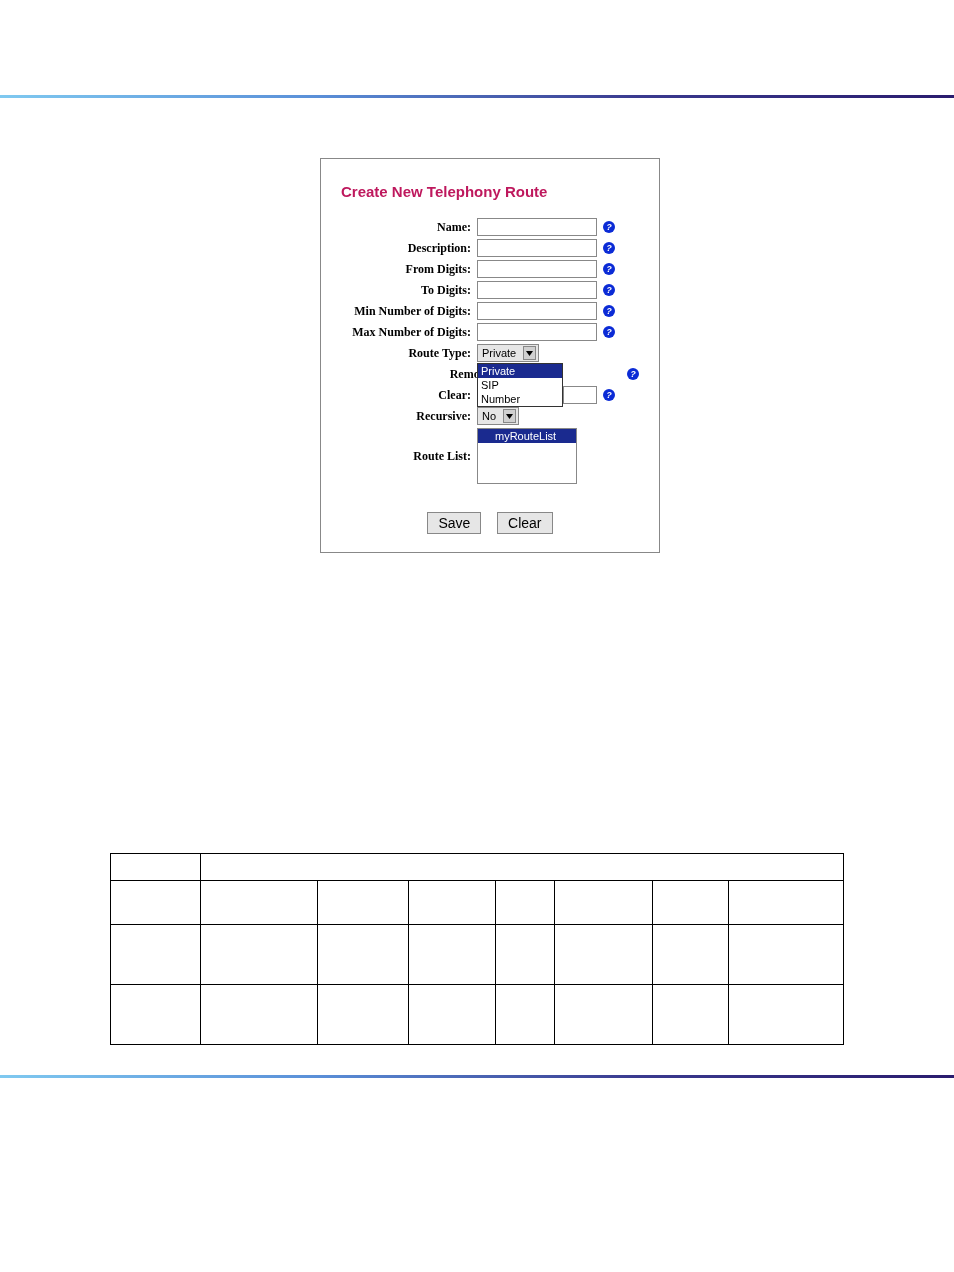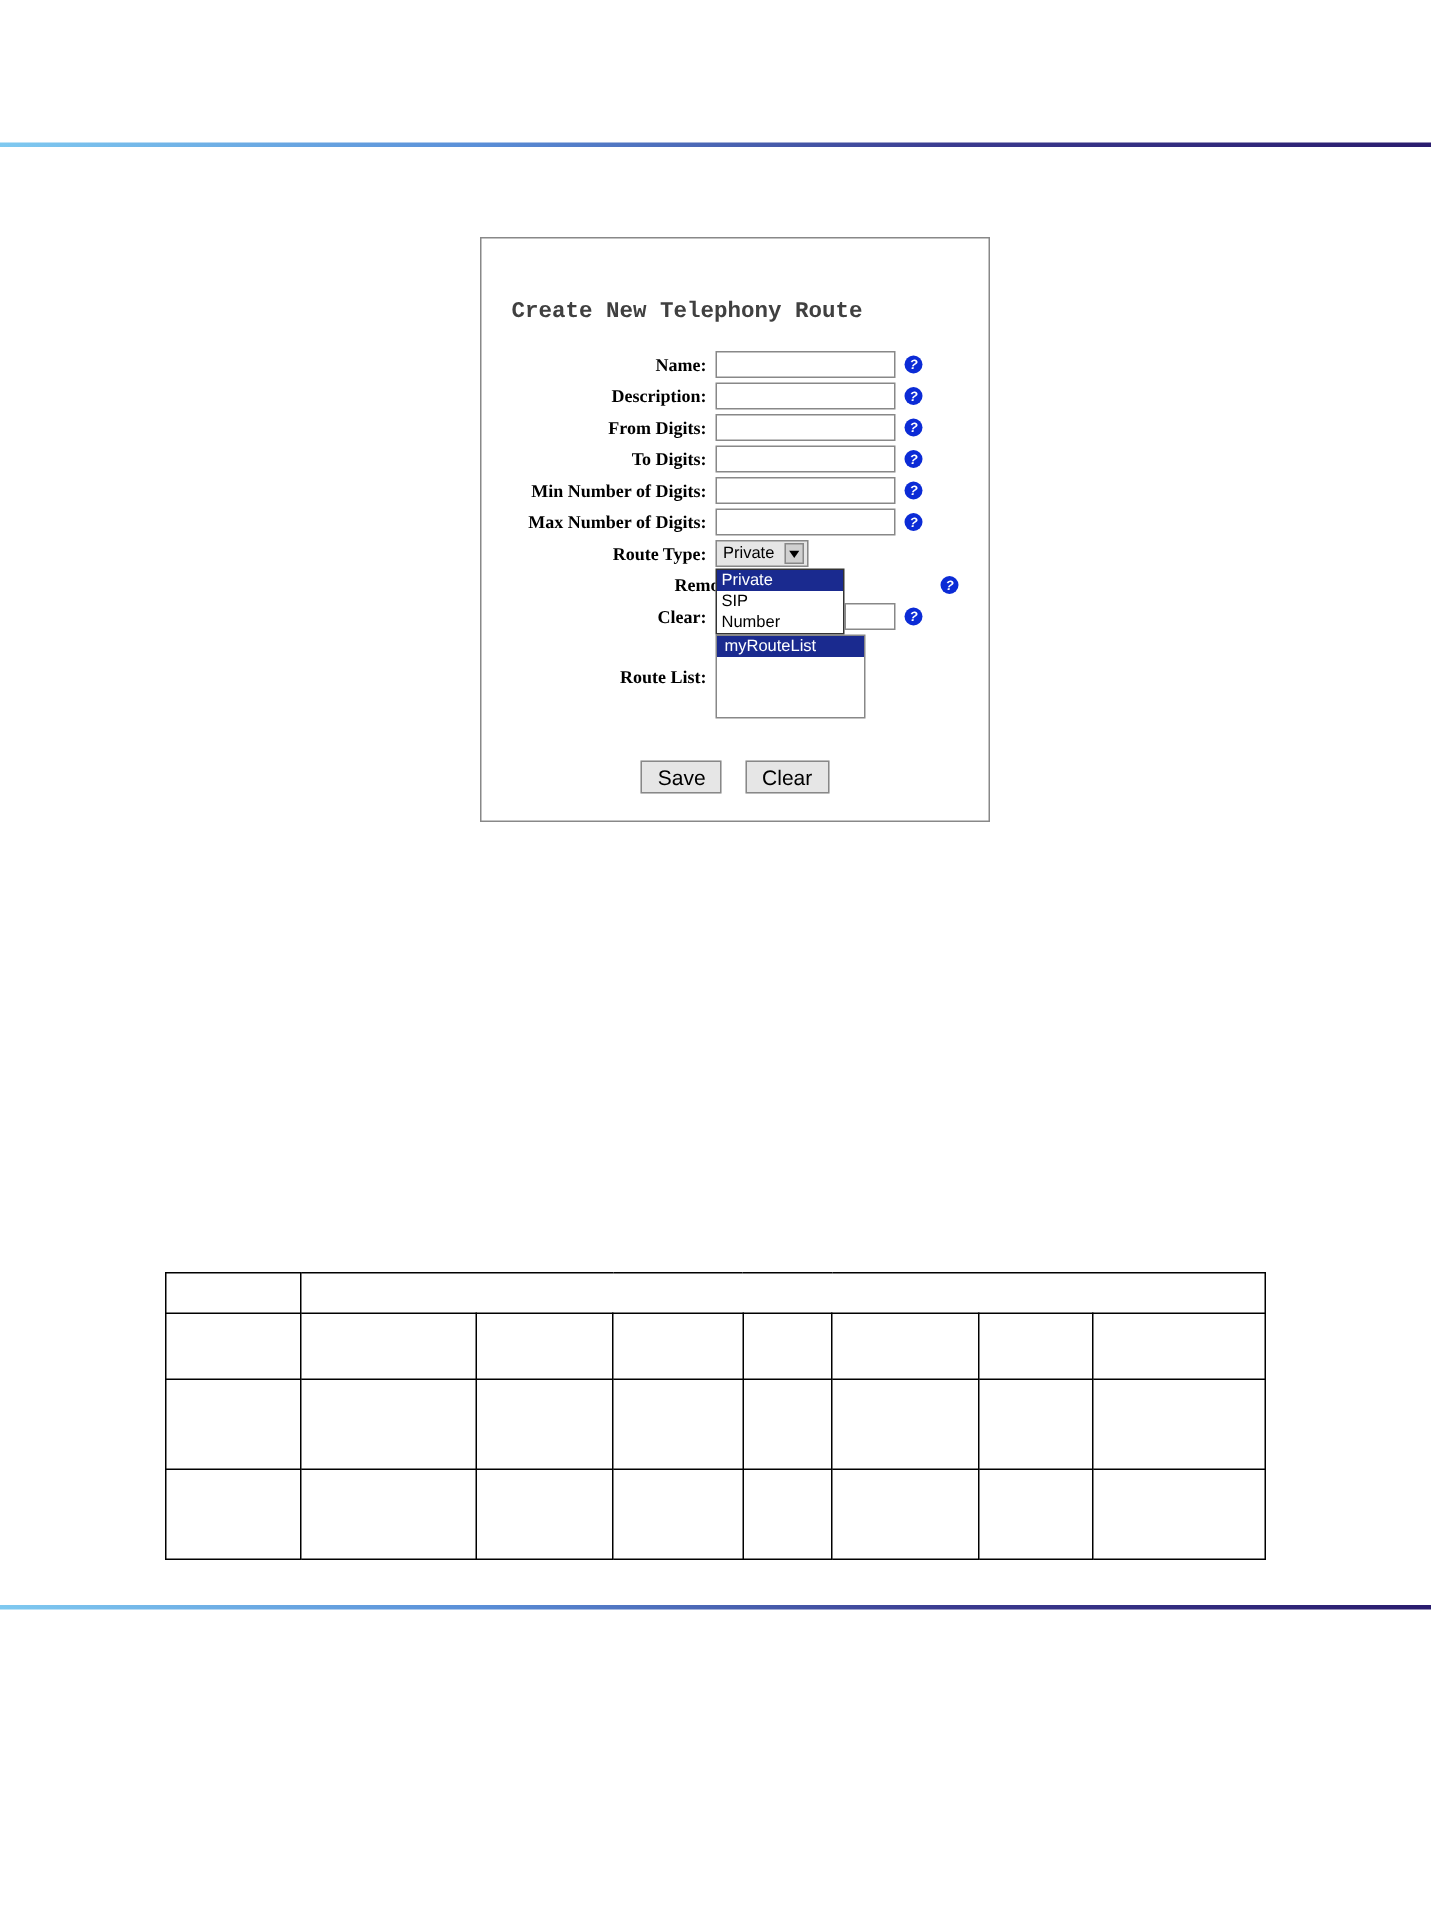--- a/index.html
+++ b/index.html
@@ -23,26 +23,25 @@
   }
 
   .form-panel {
     border: 1px solid #888;
     width: 340px;
     margin: 0 auto 0 320px;
     padding: 24px 20px 18px 20px;
     background: #fff;
   }
   .form-title {
-    color: #404040;
+    color: #be185d;
     font-weight: bold;
-    font-family: Liberation Mono, monospace;
+    font-family: Liberation Sans, sans-serif;
     font-size: 15px;
     margin-bottom: 18px;
-    margin-top: 16px;
   }
   .form-row {
     display: flex;
     align-items: flex-start;
     margin-bottom: 3px;
     position: relative;
   }
   .form-label {
     width: 136px;
     text-align: right;
@@ -98,21 +97,21 @@
     color: #fff;
   }
   .listbox {
     width: 100px;
     height: 56px;
     border: 1px solid #888;
     font-size: 11px;
     background: #fff;
   }
   .listbox .item {
-    padding: 1px 5px;
+    padding: 1px 17px;
   }
   .listbox .item.selected {
     background: #1a2a8f;
     color: #fff;
   }
   .help-icon {
     width: 12px;
     height: 12px;
     border-radius: 50%;
     background: #0b2bd6;
@@ -223,20 +222,31 @@
       <div class="opt">Number</div>
     </div>
   </div>
 
   <div class="form-row">
     <div class="form-label">Clear:</div>
     <input class="form-input" style="margin-left: 86px; width: 34px; visibility: visible;" value="">
     <span class="help-icon">?</span>
   </div>
 
+  <div class="form-row">
+    <div class="form-label">Recursive:</div>
+    <div class="form-select" style="width:42px;">
+      <span>No</span>
+      <span class="arrow">
+        <svg width="7" height="5">
+            <polygon points="0,0 7,0 3.5,5" fill="#000"></polygon>
+          </svg>
+      </span>
+    </div>
+  </div>
 
   <div class="form-row" style="align-items:center; margin-top:2px;">
     <div class="form-label" style="padding-top:0;">Route List:</div>
     <div class="listbox">
       <div class="item selected">myRouteList</div>
     </div>
   </div>
 
   <div class="button-row">
     <button class="btn">Save</button>

